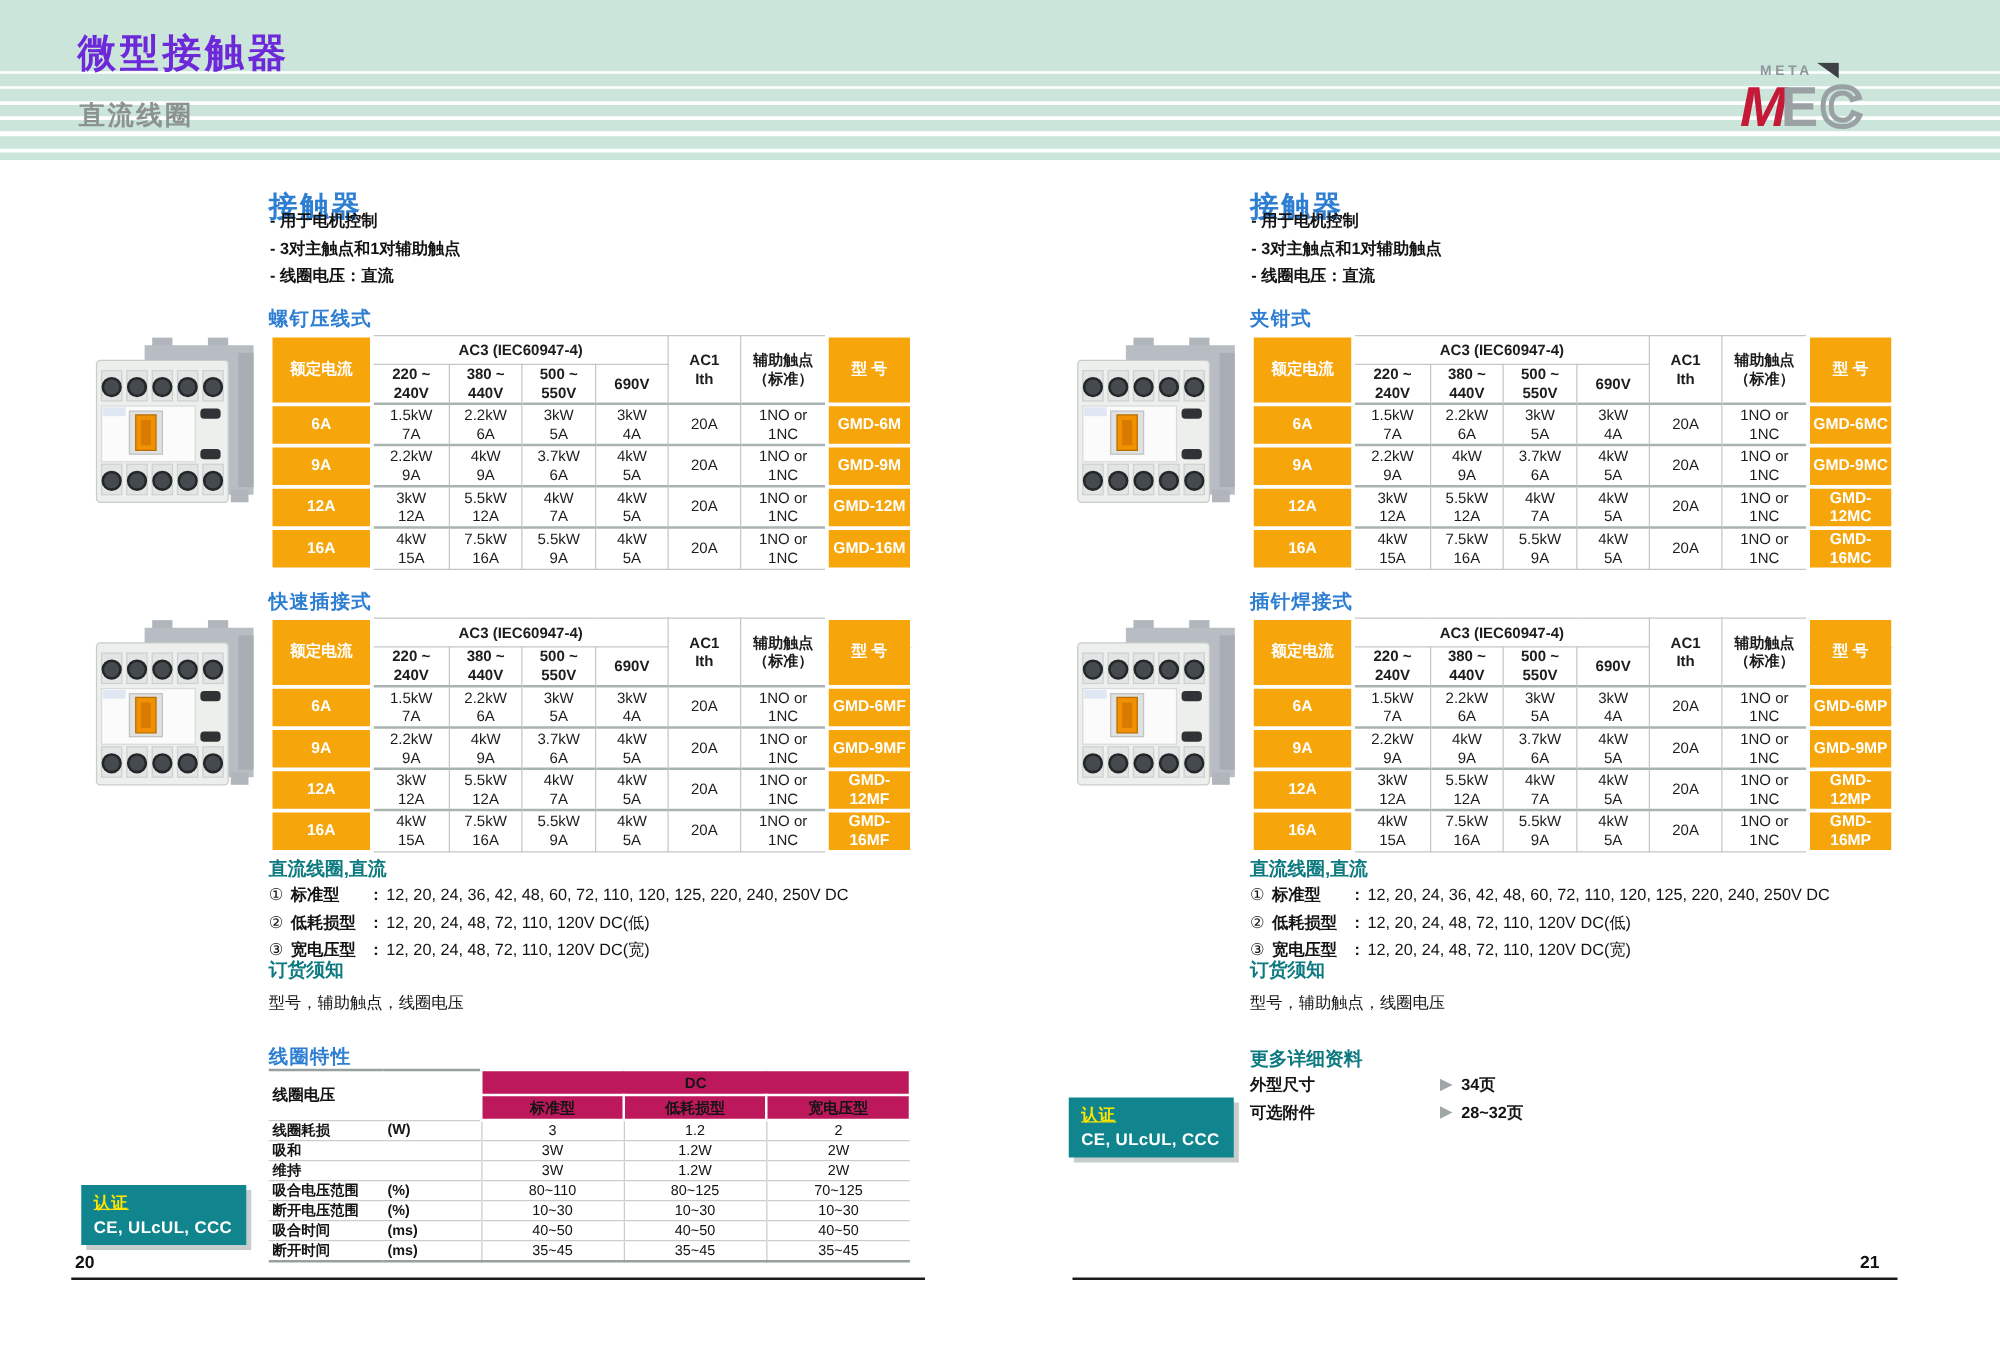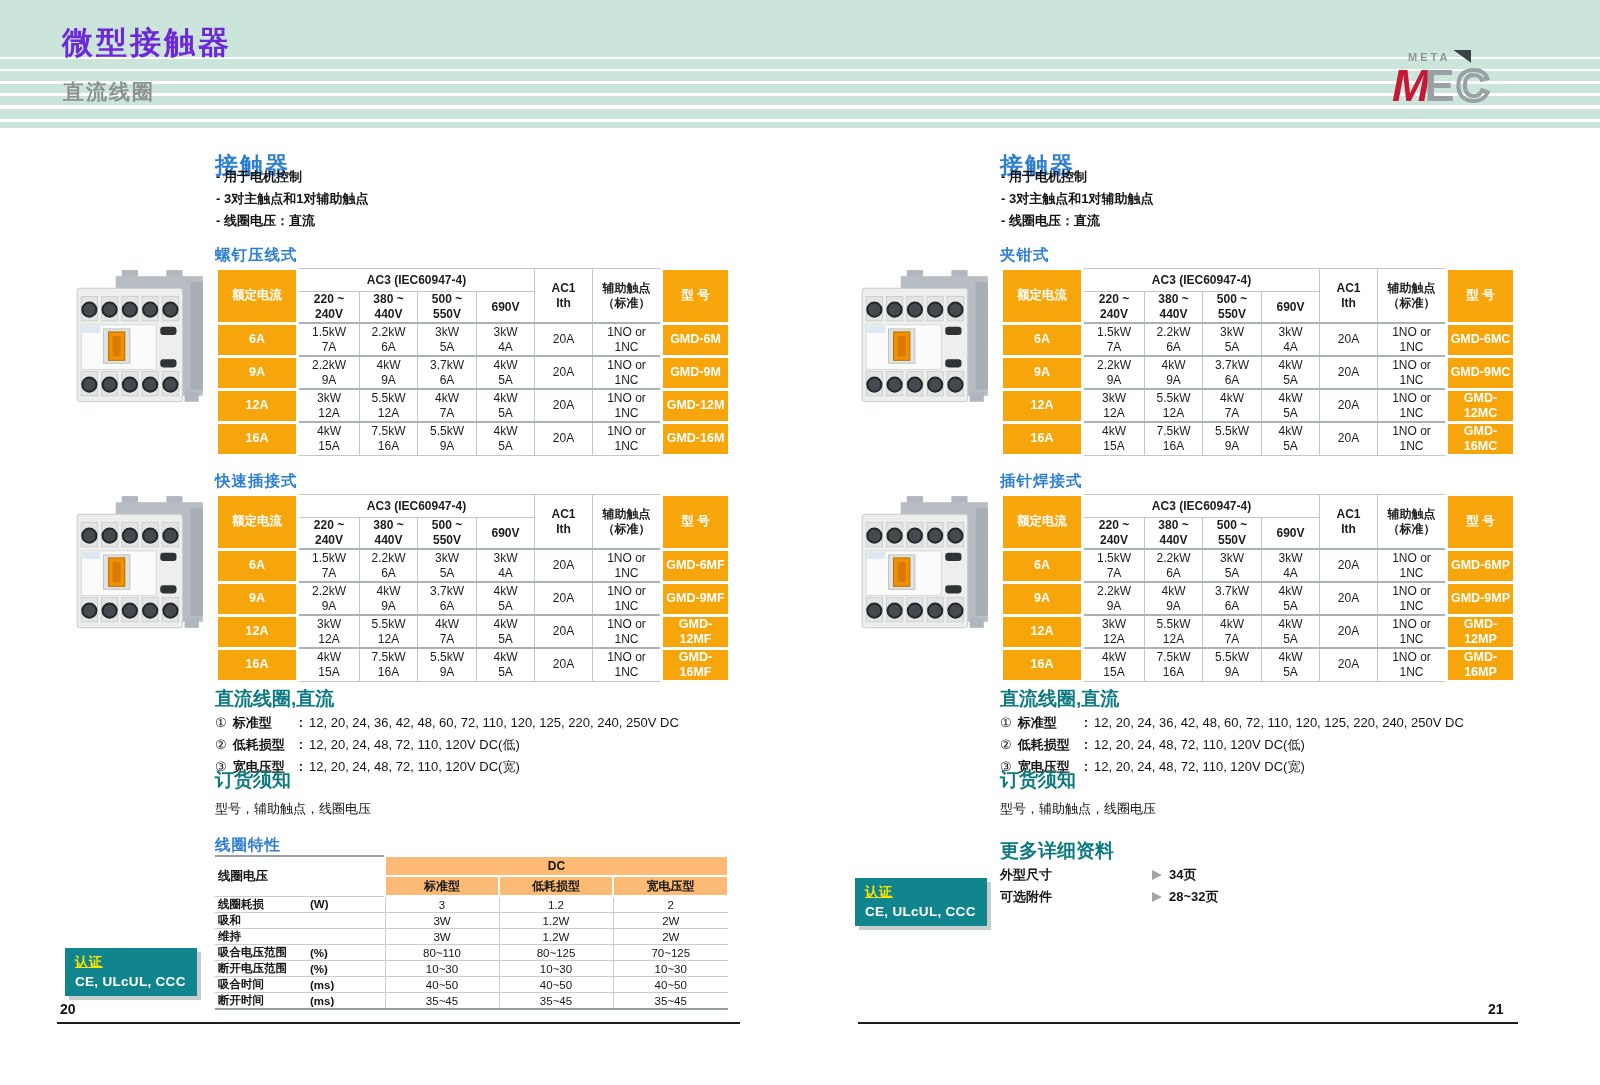--- a/index.html
+++ b/index.html
@@ -48,35 +48,35 @@
     text-align:center;}
   .ratings th,.ratings td{border:1px solid #c2c7c7;padding:0;font-size:12px;color:#1c1c1c;
     vertical-align:middle;line-height:15px;}
   .ratings thead th{font-weight:bold;}
   .ratings th.ac3h{height:22px;}
   .ratings thead tr.vrow th{height:30px;}
   .ratings tbody tr{height:33px;}
   .ratings tbody td{border-top:2px solid #aab3b3;font-weight:normal;}
   .ratings .or{background:#F6A50B;color:#fff;font-weight:bold;border:3px solid #fff;font-size:12.5px;}
   
-  .teal-h{color:#0d7a80;font-weight:bold;font-size:19px;}
+  .teal-h{color:#0d7a80;font-weight:bold;font-size:15px;}
   .dc-coil{position:absolute;top:536px;left:0;width:516px;}
   .coil-item{font-size:13px;line-height:22px;color:#141414;}
   .dc-coil .coil-item:first-of-type{margin-top:4px;}
   .coil-item .num{font-size:13px;}
   .coil-item .lab{display:inline-block;min-width:66px;font-weight:bold;margin-left:6px;}
   .coil-item .sep{font-weight:bold;margin-right:6px;}
   .ordering{position:absolute;top:617px;left:0;}
   .ord-text{margin-top:7px;font-size:13px;font-weight:500;color:#141414;}
   
   table.coil{position:absolute;left:0;top:705px;width:513px;border-collapse:collapse;
     table-layout:fixed;border-top:2px solid #97a0a0;border-bottom:2px solid #97a0a0;}
   .coil th,.coil td{padding:0 3px;vertical-align:middle;}
   .coil th.corner{background:#fff;text-align:left;border:none;font-weight:bold;font-size:12.5px;color:#141414;}
-  .coil th.dchead,.coil th.typehead{background:#fdba74;border:2px solid #fff;font-weight:bold;
+  .coil th.dchead,.coil th.typehead{background:#be185d;border:2px solid #fff;font-weight:bold;
     height:18px;font-size:12px;text-align:center;color:#141414;}
   .coil tbody td{height:15px;border-top:1px solid #c9cdcd;font-size:11.5px;color:#141414;}
   .coil td.lab{font-weight:bold;}
   .coil td.unit{font-weight:bold;}
   .coil td.val{text-align:center;border-left:1px solid #c9cdcd;}
   
   .more{position:absolute;top:688px;left:0;width:380px;}
   .more .more-item{display:flex;align-items:center;height:22px;font-size:13px;font-weight:600;color:#141414;}
   .more .more-item:first-of-type{margin-top:4px;}
   .more .ilabel{width:152px;}

